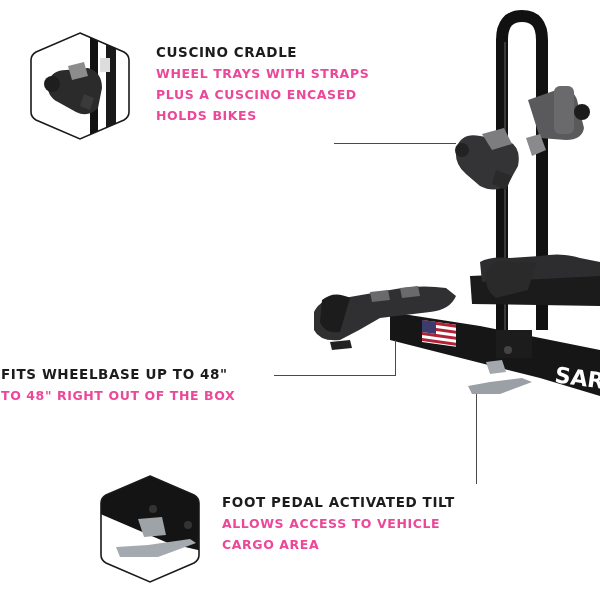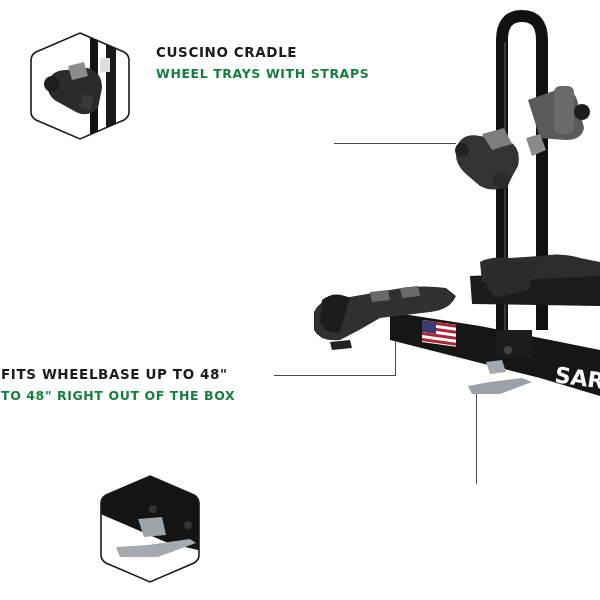--- a/index.html
+++ b/index.html
@@ -1,21 +1,21 @@
 <!DOCTYPE html>
 <html><head>
 <meta charset="utf-8">
 <style>
   html, body { margin:0; padding:0; }
   body { width:600px; height:600px; background:#ffffff; position:relative; overflow:hidden;
          font-family:"DejaVu Sans", sans-serif; color:#1c1c1c; }
   .stage { position:absolute; left:0; top:0; width:600px; height:600px; }
   .txt { position:absolute; font-weight:bold; letter-spacing:0.6px; text-transform:uppercase; white-space:nowrap; }
   .txt .ttl { font-size:13.5px; line-height:21px; display:block; }
-  .txt .ln { font-size:12.5px; line-height:21px; display:block; font-weight:bold; color:#15803d; }
+  .txt .ln { font-size:12.5px; line-height:21px; display:block; font-weight:bold; color:#ec4899; }
   .leader { position:absolute; background:#4a4a4a; }
   .hex { position:absolute; }
 </style>
 </head>
 <body>
 
 <div class="stage">
 
   <svg class="hex" style="left:28px;top:30px" width="104" height="112" viewBox="0 0 104 112">
     <defs>
@@ -32,20 +32,22 @@
       <path d="M40 36 L56 32 L60 46 L44 50 Z" fill="#8c8c8c"></path>
       <circle cx="24" cy="54" r="8" fill="#1e1e1e"></circle>
       <path d="M56 64 L66 68 L62 80 L52 76 Z" fill="#3a3a3a"></path>
     </g>
     <path d="M52 3 L96 22 Q101 25 101 30 L101 82 Q101 87 96 90 L52 109 L8 90 Q3 87 3 82 L3 30 Q3 25 8 22 Z" fill="none" stroke="#1a1a1a" stroke-width="1.6"></path>
   </svg>
 
   <div class="txt" style="left:156px;top:42px">
     <span class="ttl">Cuscino Cradle</span>
     <span class="ln">Wheel trays with straps</span>
+    <span class="ln">plus a cuscino encased</span>
+    <span class="ln">holds bikes</span>
   </div>
   <div class="leader" style="left:334px;top:143px;width:122px;height:1px"></div>
 
   <svg style="position:absolute;left:300px;top:0" width="300" height="440" viewBox="0 0 300 440">
 
     <path d="M202 330 L202 40 Q202 16 222 16 Q242 16 242 40 L242 330" fill="none" stroke="#111" stroke-width="12"></path>
     <path d="M205 330 L205 42" stroke="#3a3a3a" stroke-width="2"></path>
 
     <path d="M228 100 L262 88 Q276 90 278 104 L284 128 Q282 140 266 140 L240 138 Z" fill="#5a5a5c"></path>
     <rect x="254" y="86" width="20" height="48" rx="6" fill="#6a6a6c"></rect>
@@ -105,15 +107,20 @@
       <rect x="0" y="0" width="104" height="112" fill="#fff"></rect>
       <path d="M0 0 L104 0 L104 78 L70 70 L0 40 Z" fill="#141414"></path>
       <circle cx="55" cy="36" r="4" fill="#333"></circle>
       <circle cx="90" cy="52" r="4" fill="#333"></circle>
       <path d="M40 46 L64 44 L68 62 L46 64 Z" fill="#9ea3a8"></path>
       <path d="M18 74 L50 72 L92 66 L98 70 L60 84 L22 84 Z" fill="#a5aab0"></path>
     </g>
     <path d="M52 3 L96 22 Q101 25 101 30 L101 82 Q101 87 96 90 L52 109 L8 90 Q3 87 3 82 L3 30 Q3 25 8 22 Z" fill="none" stroke="#1a1a1a" stroke-width="1.6"></path>
   </svg>
 
+  <div class="txt" style="left:222px;top:492px">
+    <span class="ttl">Foot pedal activated tilt</span>
+    <span class="ln ttl">allows access to vehicle</span>
+    <span class="ln ttl">cargo area</span>
+  </div>
   <div class="leader" style="left:476px;top:394px;width:1px;height:90px"></div>
 
 </div>
 
 </body></html>

